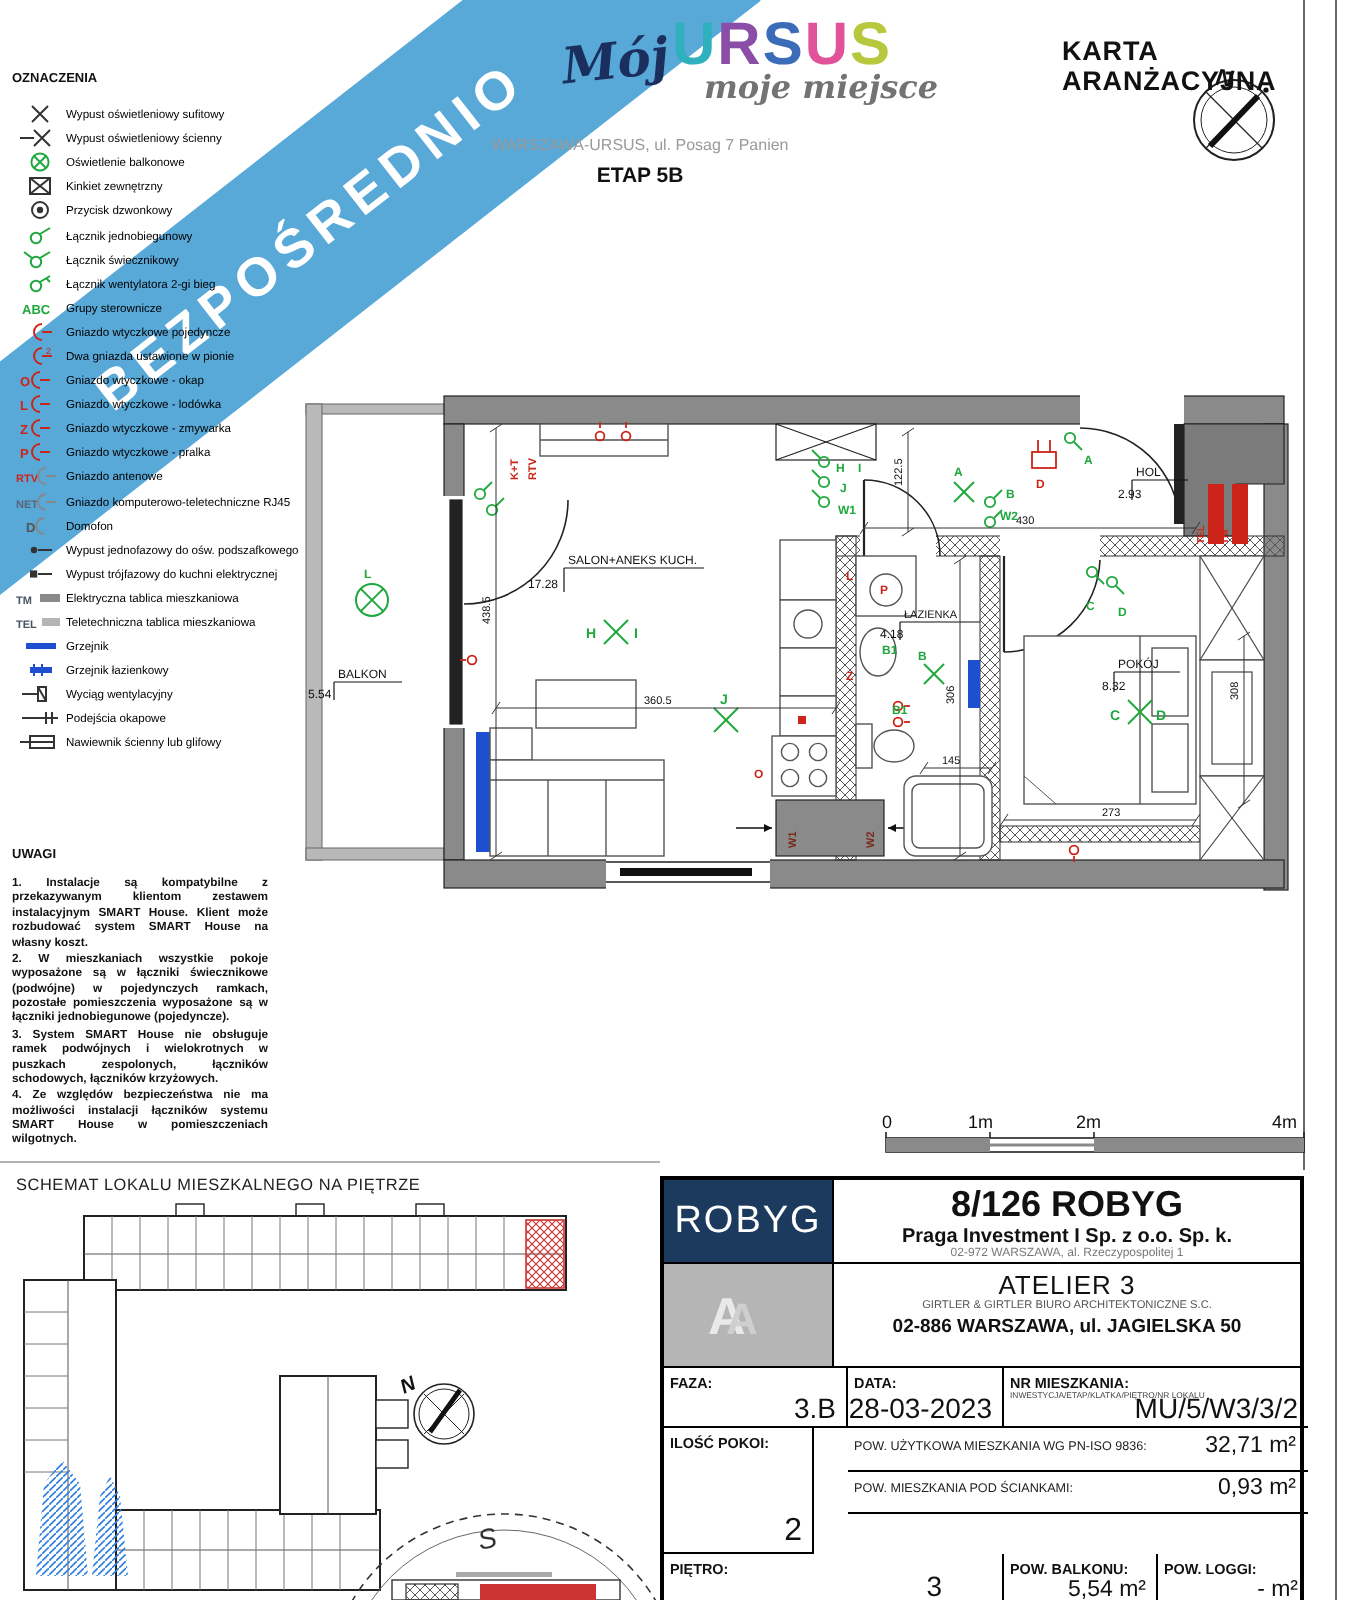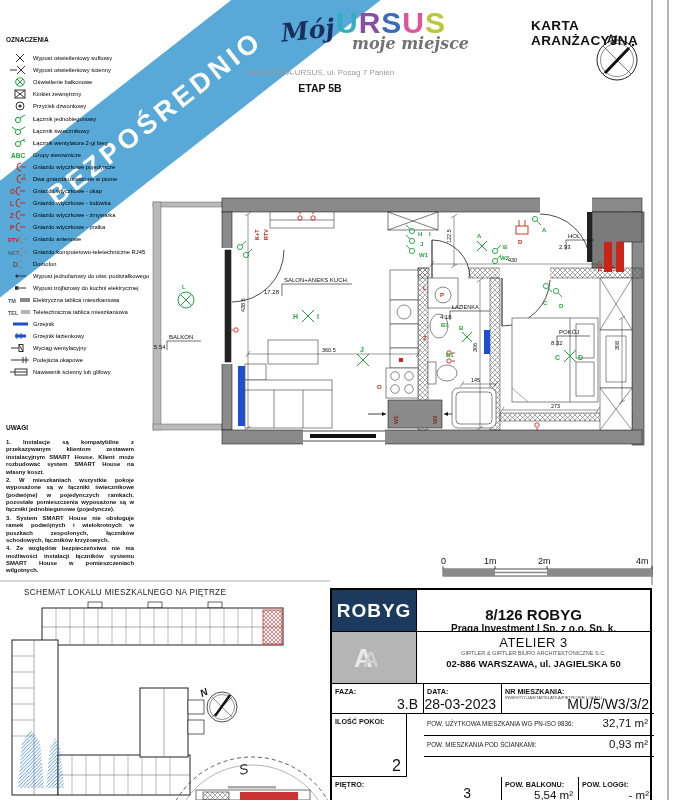--- a/index.html
+++ b/index.html
@@ -23,34 +23,34 @@
   #legend{left:6px;top:36px;width:152px;z-index:3;}
   #legend .ltitle{font-size:6.5px;font-weight:bold;margin-bottom:9px;}
   .lrow{display:flex;align-items:center;height:12.1px;}
   .lsym{width:27px;flex:0 0 27px;text-align:center;}
   .ltxt{font-size:5.8px;color:#000;white-space:nowrap;}
   
   #notes{left:6px;top:424px;width:128px;z-index:3;}
   #notes .ntitle{font-size:6.5px;font-weight:bold;margin-bottom:8px;}
   #notes p{font-size:5.9px;font-weight:bold;line-height:1.25;text-align:justify;margin:0 0 1px 0;}
   
-  #schemat-title{left:8px;top:588px;font-size:8.2px;color:#222;letter-spacing:.3px;z-index:3;margin-left:16px;}
+  #schemat-title{left:8px;top:588px;font-size:8.2px;color:#222;letter-spacing:.3px;z-index:3;}
   
   #tbl{left:330px;top:588px;width:322px;height:212px;border:2px solid #000;border-bottom:none;
        box-sizing:border-box;z-index:3;background:#fff;}
   #tbl .cell{position:absolute;box-sizing:border-box;border-right:1px solid #000;border-bottom:1px solid #000;overflow:hidden;}
   .lab{font-size:7.2px;font-weight:bold;padding:3px 0 0 3px;}
   .sublab{font-size:4.2px;color:#444;padding-left:3px;margin-top:-1px;}
   #robyg-cell{background:#1c3a5e;color:#fff;display:flex;align-items:center;justify-content:center;
-              font-size:19px;font-weight:bold;letter-spacing:1px;}
+              font-size:19px;font-weight:normal;letter-spacing:1px;}
   #aa-cell{background:#b5b5b5;display:flex;align-items:center;justify-content:center;}
   #aa-cell .mono{position:relative;width:40px;height:30px;}
   #aa-cell .mono span{position:absolute;font-size:26px;font-weight:bold;color:#e9e9e9;}
   #aa-cell .mono span:nth-child(2){left:9px;top:4px;color:#cfcfcf;font-size:22px;}
-  .devline1{font-size:15px;font-weight:bold;text-align:center;margin-top:16px;}
+  .devline1{font-size:18px;font-weight:bold;text-align:center;margin-top:2px;}
   .devline2{font-size:10px;font-weight:bold;text-align:center;}
   .devsmall{font-size:6px;color:#777;text-align:center;line-height:1.3;}
   .archline1{font-size:13px;font-weight:normal;text-align:center;margin-top:3px;letter-spacing:.5px;}
   .archsmall{font-size:5.6px;color:#555;text-align:center;}
   .archline2{font-size:9.5px;font-weight:bold;text-align:center;margin-top:2px;}
   .bigval{position:absolute;right:5px;bottom:1px;font-size:14px;}
   .arow{position:absolute;left:0;right:0;border-bottom:1px solid #000;height:21px;}
   .arow .al{position:absolute;left:3px;top:6px;font-size:6.3px;color:#222;}
   .arow .av{position:absolute;right:6px;top:3px;font-size:11.5px;}
   svg text{font-family:"Liberation Sans",sans-serif;}

